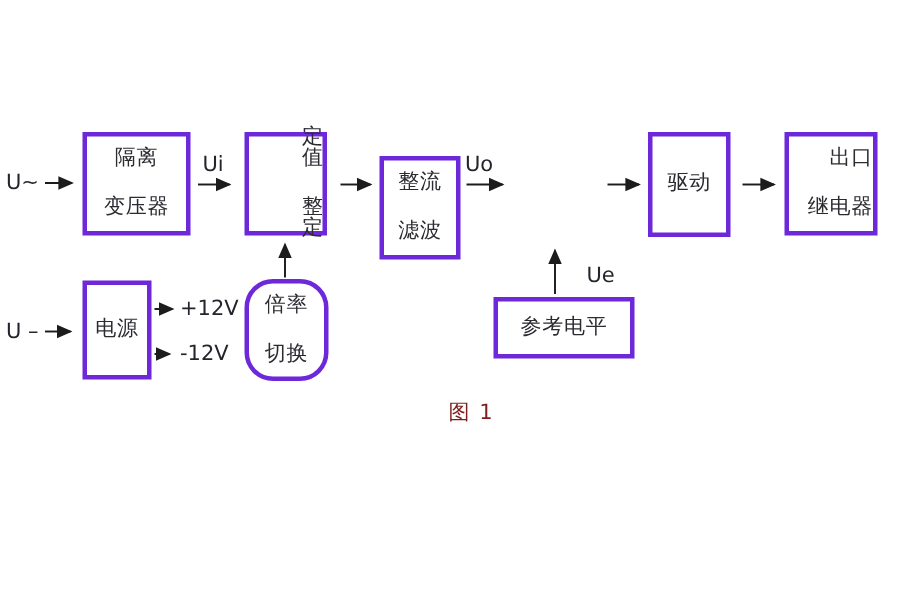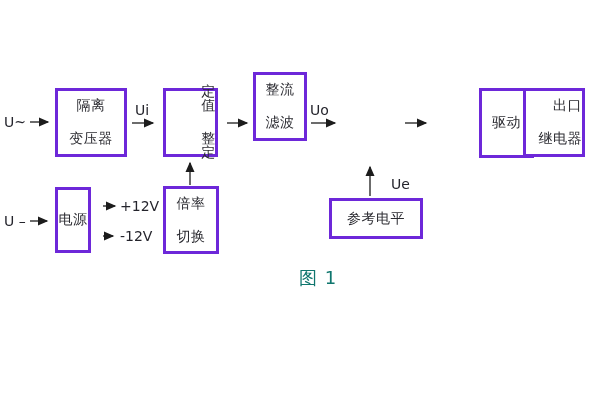--- a/index.html
+++ b/index.html
@@ -18,21 +18,21 @@
     font-size:14px;line-height:1;
     box-sizing:border-box;
     row-gap:19px;
     letter-spacing:0.5px;
     font-family:Liberation Mono, monospace;
   }
   .lbl{
     position:absolute;color:#24242c;font-size:14px;line-height:1;white-space:nowrap;
   }
   .svg-layer{position:absolute;left:0;top:0;pointer-events:none;}
-  .caption{position:absolute;color:#0f766e;font-size:18px;letter-spacing:1px;}
+  .caption{position:absolute;color:#7f1d1d;font-size:14px;letter-spacing:1px;}
 </style>
 </head>
 <body>
 
 <div class="stage">
 
   <svg class="svg-layer" width="600" height="400" viewBox="0 0 600 400">
     <defs>
       <marker id="ah" markerWidth="9" markerHeight="8" refX="7" refY="4" orient="auto">
         <path d="M0,0.5 L8,4 L0,7.5 Z" fill="#1c1c1c"></path>
@@ -56,40 +56,40 @@
   <div class="blk" style="left:55px;top:88px;width:72px;height:69px;">
     <span>隔离</span>
     <span>变压器</span>
   </div>
 
   <div class="blk" style="left:163px;top:88px;width:55px;height:69px;padding-left:36px;">
     <span>定值</span>
     <span>整定</span>
   </div>
 
-  <div class="blk" style="left:253px;top:72px;width:54px;height:69px;">
+  <div class="blk" style="left:253px;top:104px;width:54px;height:69px;">
     <span>整流</span>
     <span>滤波</span>
   </div>
 
 
-  <div class="blk" style="left:432px;top:88px;width:55px;height:70px;margin-left:47px;">
+  <div class="blk" style="left:432px;top:88px;width:55px;height:70px;">
     <span>驱动</span>
   </div>
 
   <div class="blk" style="left:523px;top:88px;width:62px;height:69px;align-items:flex-end;">
     <span>出口</span>
     <span>继电器</span>
   </div>
 
-  <div class="blk" style="left:55px;top:187px;width:36px;height:66px;">
+  <div class="blk" style="left:55px;top:187px;width:46px;height:66px;">
     <span>电源</span>
   </div>
 
-  <div class="blk" style="left:163px;top:186px;width:56px;height:68px;">
+  <div class="blk" style="left:163px;top:186px;width:56px;height:68px;border-radius:19px;">
     <span>倍率</span>
     <span>切换</span>
   </div>
 
   <div class="blk" style="left:329px;top:198px;width:94px;height:41px;text-align:right;">
     <span>参考电平</span>
   </div>
 
   <span class="lbl" style="left:4px;top:115px;">U~</span>
   <span class="lbl" style="left:4px;top:214px;">U –</span>

